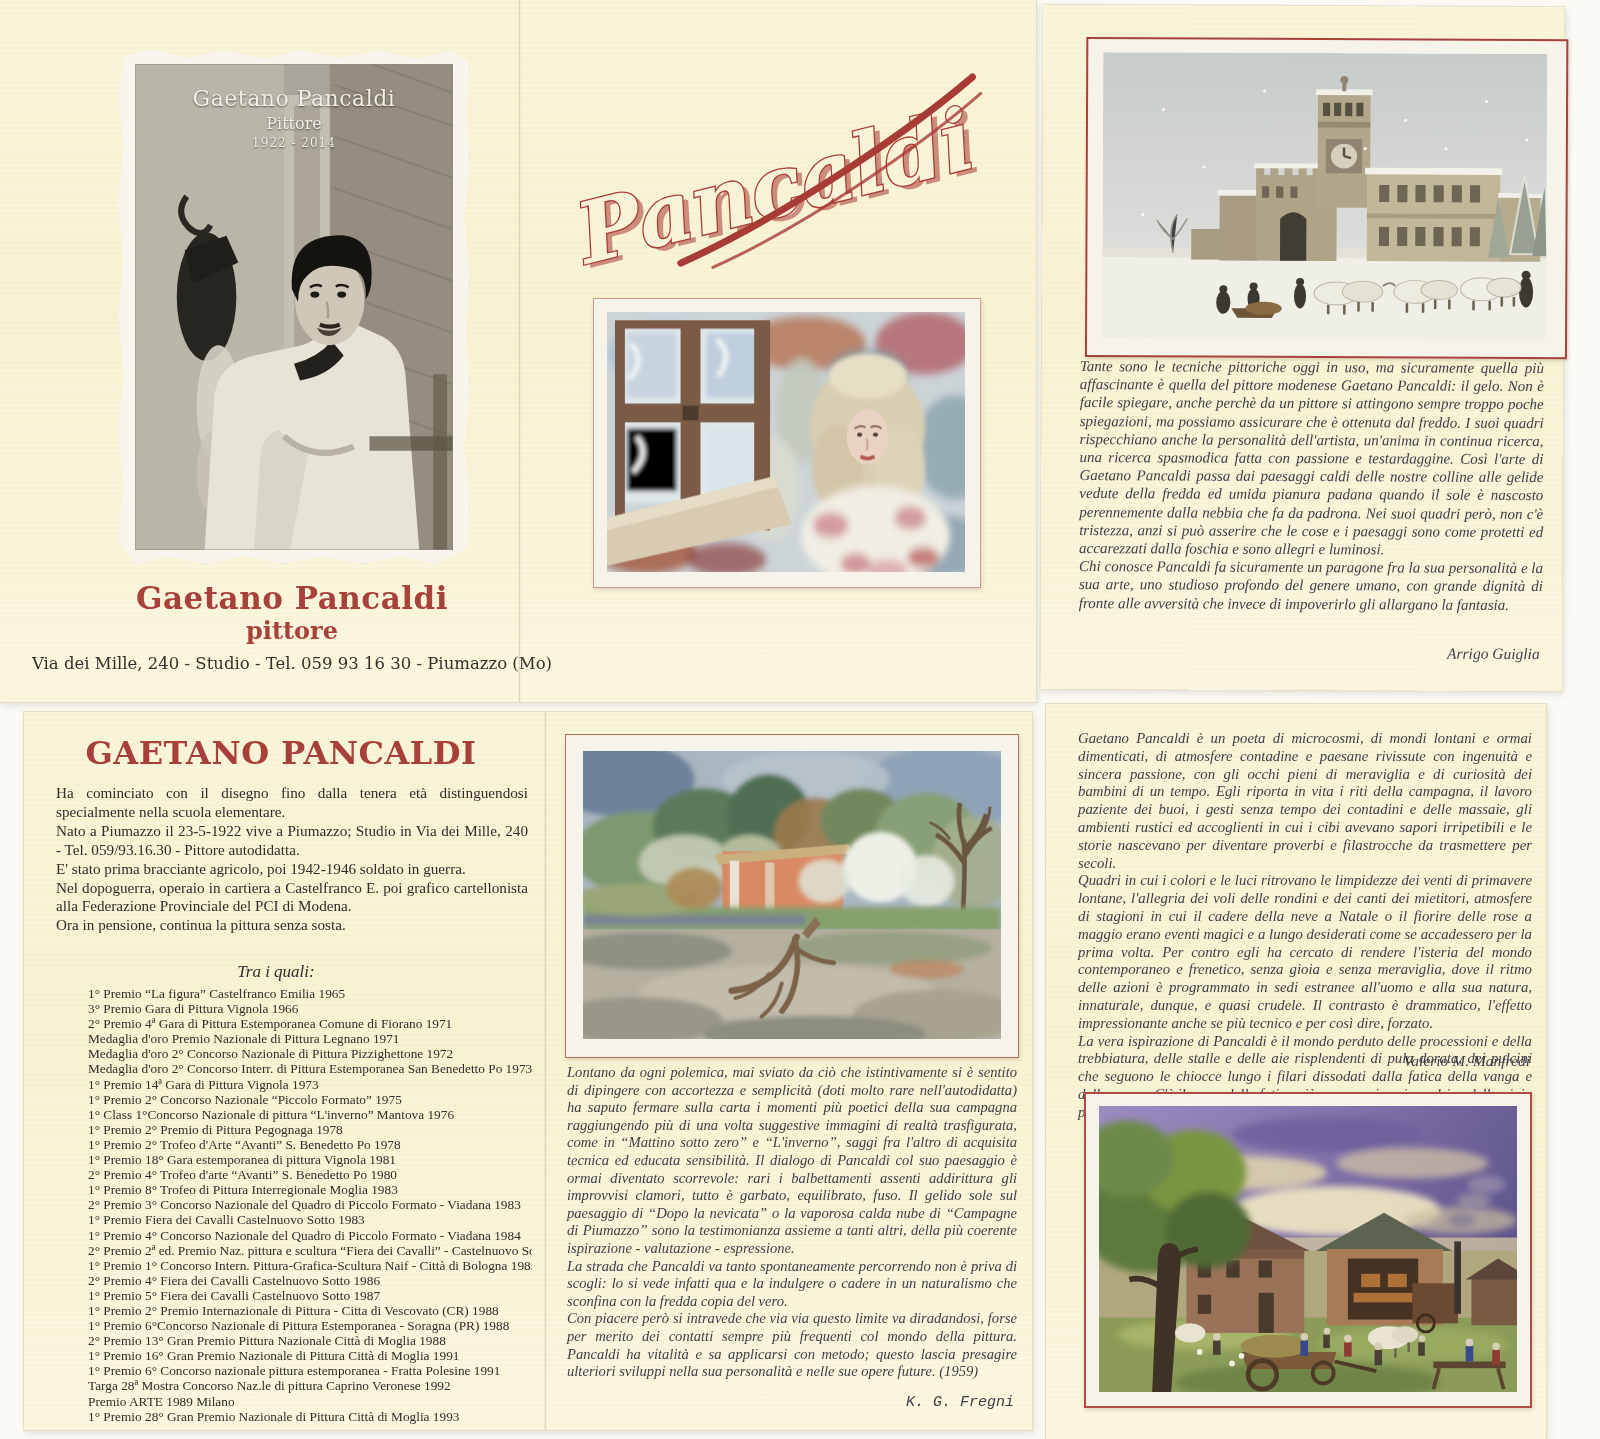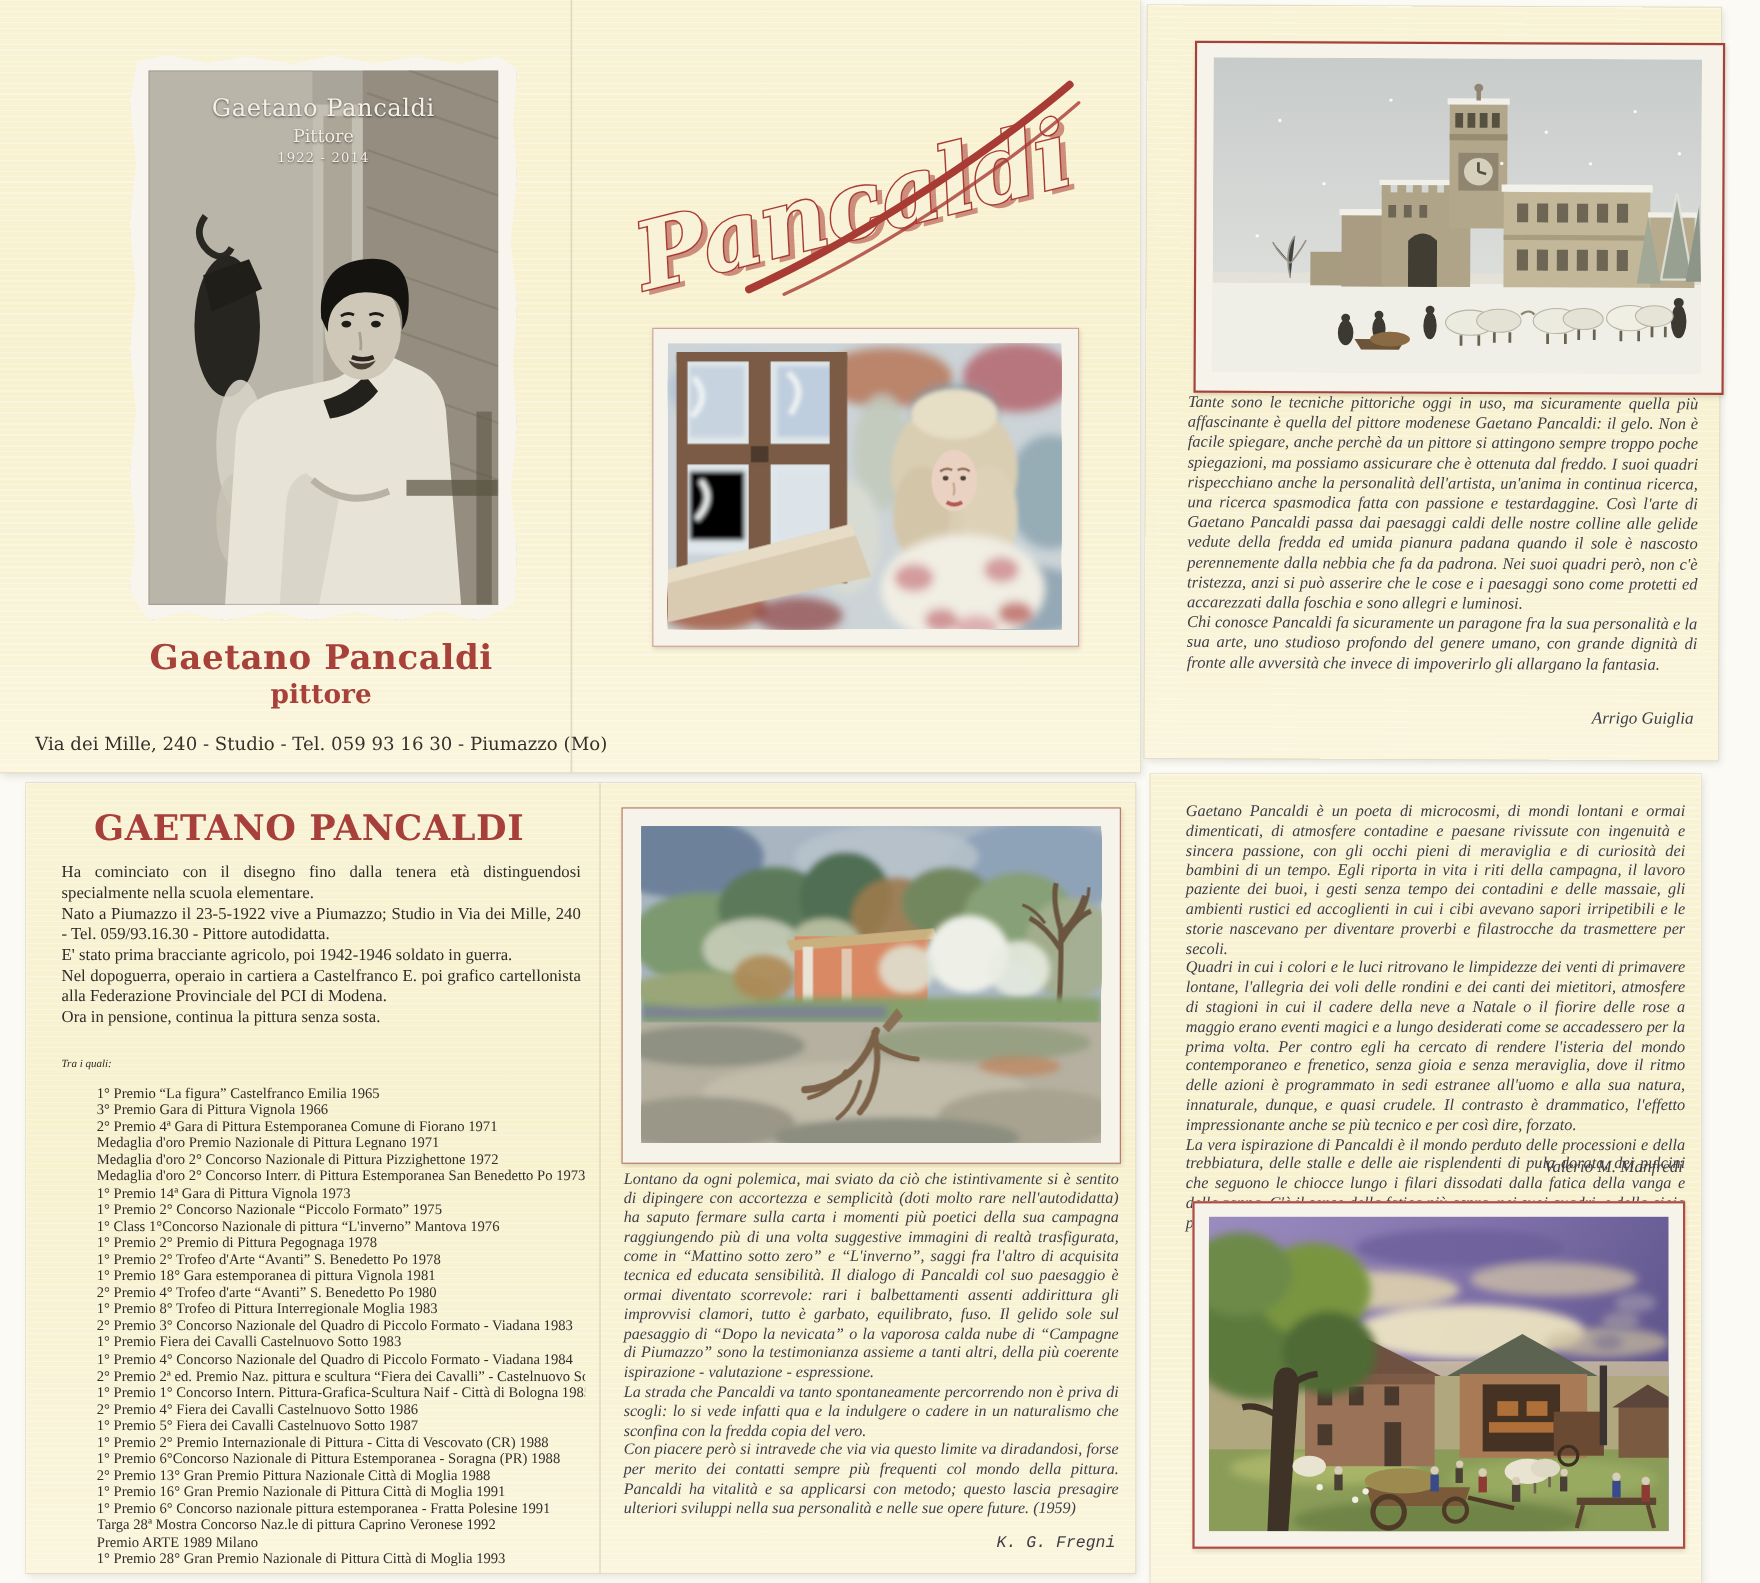--- a/index.html
+++ b/index.html
@@ -34,21 +34,21 @@
     font-family:"DejaVu Serif",serif;text-shadow:0 1px 2px rgba(0,0,0,.55);}
   .cap-name{font-size:22px;letter-spacing:.5px;}
   .cap-role{font-size:16px;margin-top:3px;}
   .cap-years{font-size:12px;margin-top:3px;letter-spacing:1px;}
   
   .cover-name-block{position:absolute;left:0;top:580px;width:584px;text-align:center;}
   .cover-name{font-size:31px;font-weight:bold;color:#a8413a;letter-spacing:.5px;
     font-family:"DejaVu Serif",serif;}
   .cover-role{font-size:24px;font-weight:bold;color:#a8413a;margin-top:0px;
     font-family:"DejaVu Serif",serif;}
-  .cover-address{font-size:16.5px;color:#34312b;margin-top:22px;font-family:"DejaVu Serif",serif;}
+  .cover-address{font-size:16.5px;color:#34312b;margin-top:9px;font-family:"DejaVu Serif",serif;}
   
   .signature-wrap{position:absolute;left:545px;top:66px;width:460px;height:220px;}
   
   .painting{position:absolute;background:#f6f3ea;box-shadow:1px 2px 4px rgba(80,70,50,.18);}
   .painting svg{position:absolute;}
   .painting-a{left:593px;top:298px;width:386px;height:288px;border:1px solid #d19b90;}
   .painting-a svg{left:13px;top:13px;width:358px;height:260px;}
   .painting-b{left:43px;top:32px;width:478px;height:316px;border:2px solid #a6423a;}
   .painting-b svg{left:15px;top:13px;width:444px;height:286px;}
   .painting-c{left:541px;top:22px;width:452px;height:322px;border:1px solid #b5705c;}
@@ -66,22 +66,22 @@
   .essay-fregni{left:543px;top:352px;width:450px;font-size:14.6px;line-height:17.6px;}
   .sig-fregni{right:18px;top:682px;font-size:15px;font-family:Liberation Mono, monospace;}
   .essay-br{left:32px;top:26px;width:454px;font-size:14.8px;line-height:17.8px;}
   .sig-br{right:16px;top:348px;font-size:15.5px;}
   
   .bio-title{position:absolute;left:18px;top:22px;width:478px;margin:0;text-align:center;
     font-family:"DejaVu Serif",serif;font-size:32px;font-weight:bold;color:#a7403a;letter-spacing:.5px;}
   .bio-text{position:absolute;left:32px;top:72px;width:472px;font-size:15.2px;
     line-height:18.9px;color:#2f2c29;text-align:justify;}
   .bio-text p{margin:0;}
-  .bio-intro{position:absolute;left:32px;top:250px;width:440px;
-    font-style:italic;font-size:10px;color:#2f2c29;}
+  .bio-intro{position:absolute;left:32px;top:250px;width:440px;text-align:center;
+    font-style:italic;font-size:17px;color:#2f2c29;}
   .awards{position:absolute;left:64px;top:274px;width:444px;font-size:13.3px;
     line-height:15.1px;color:#302d2a;white-space:nowrap;}
   .award{overflow:hidden;}
 </style>
 </head>
 <body>
 
 <div class="page">
 
   <section class="sheet sheet-tl">

